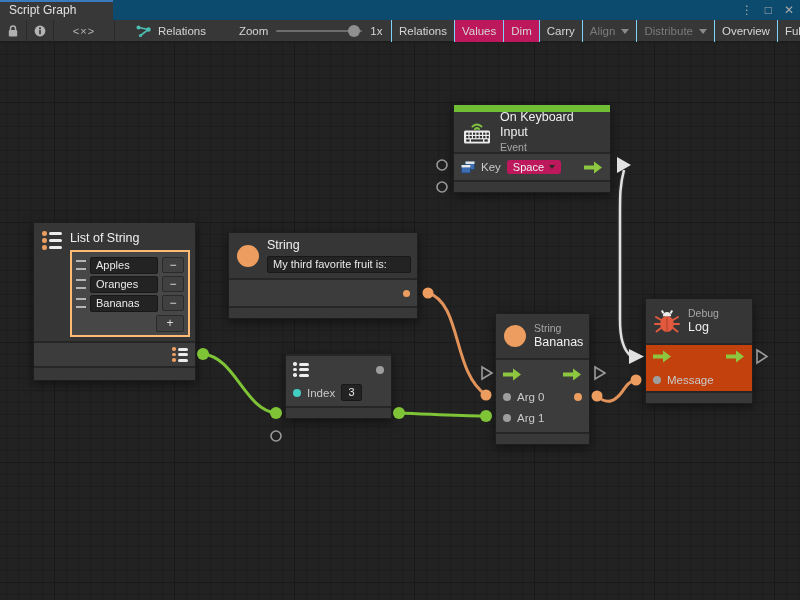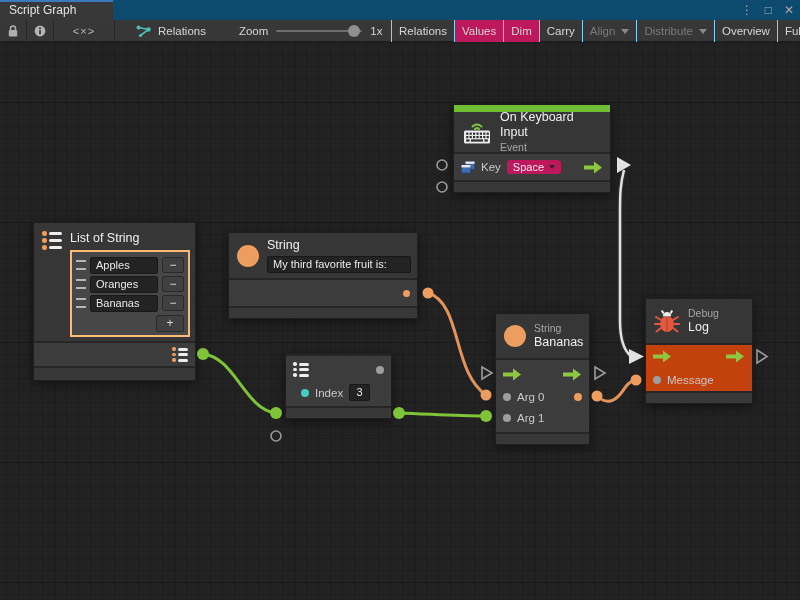--- a/index.html
+++ b/index.html
@@ -294,21 +294,21 @@
     <div style="padding:2px 0;background:#3c3c3c;">
       <div class="prow" style="height:23px;">
         <span class="list-icon white small">
             <i></i>
             <i></i>
             <i></i>
           </span>
         <span class="spacer"></span>
         <span class="dot gray"></span>
       </div>
-      <div class="prow" style="height:23px;margin-left:8px;">
+      <div class="prow" style="height:23px;">
         <span class="dot teal"></span>
         <span>Index</span>
         <span class="field" style="min-width:9px;text-align:center;">3</span>
       </div>
     </div>
     <div class="nsep"></div>
     <div class="nfoot"></div>
   </div>
 
   <div class="node" style="left:495px;top:313px;width:95px;">

